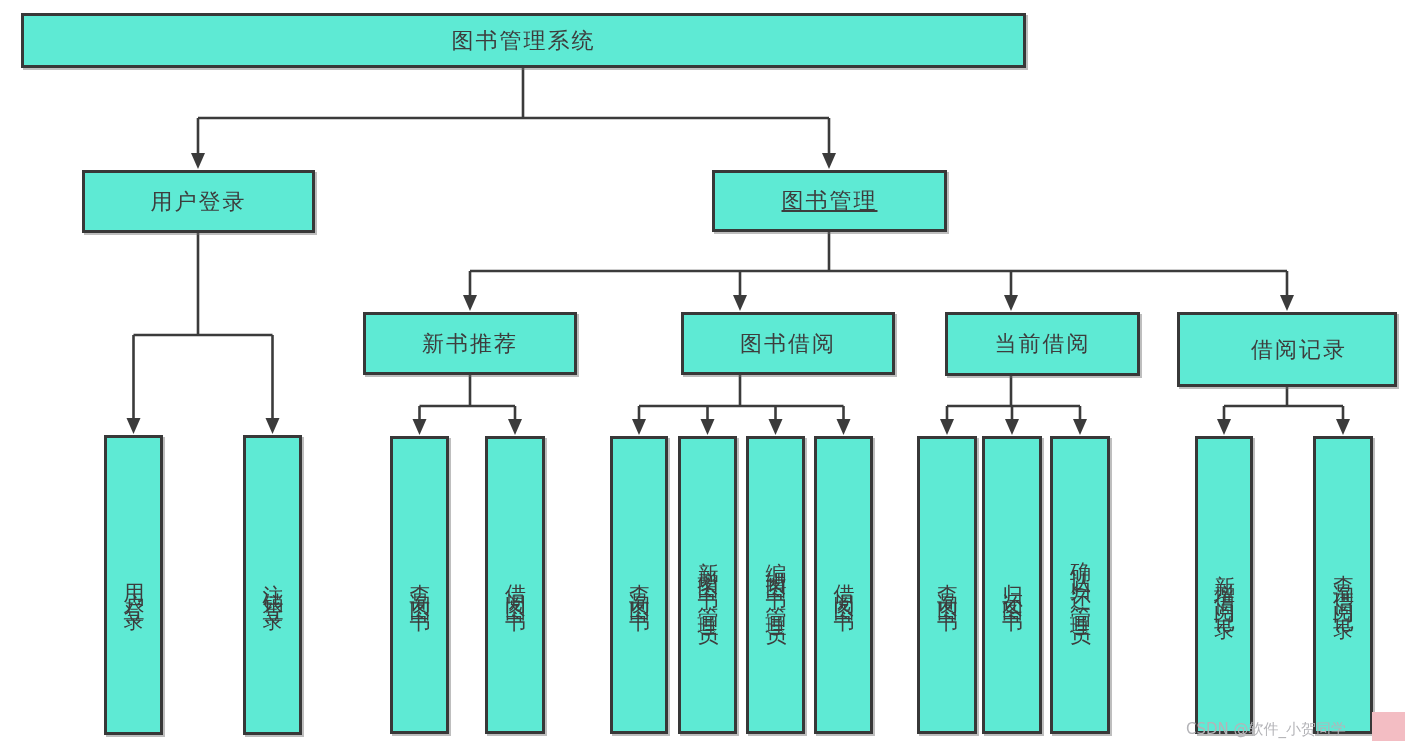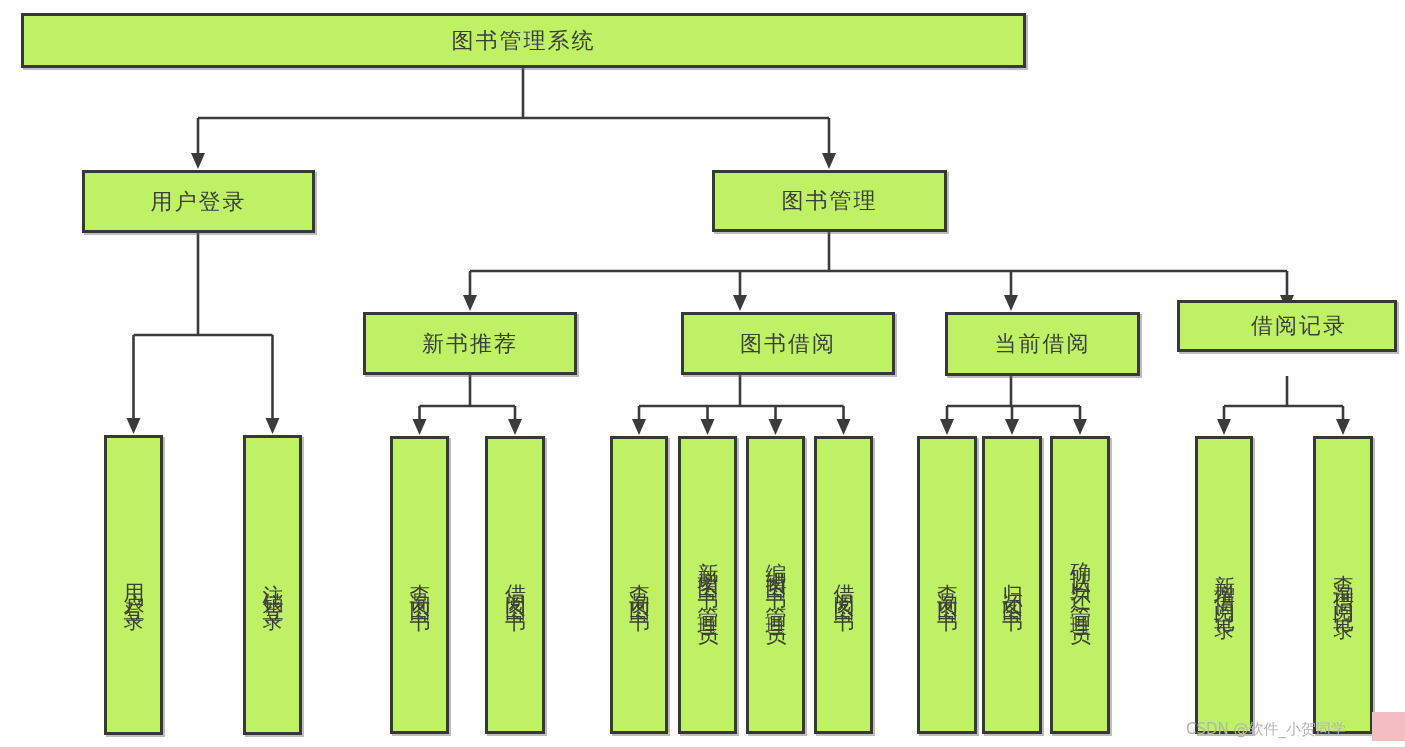--- a/index.html
+++ b/index.html
@@ -5,21 +5,21 @@
   html,body{margin:0;padding:0;background:#ffffff;}
   .canvas{
     position:relative;width:1405px;height:747px;background:#ffffff;overflow:hidden;
     font-family:"DejaVu Sans","Liberation Sans",sans-serif;
   }
   svg.connectors{position:absolute;left:0;top:0;z-index:1;}
   .conn{stroke:var(--line,#3b3b3b);stroke-width:2.6;fill:none;}
   .ahead{fill:var(--line,#3b3b3b);stroke:none;}
   .node{
     position:absolute;box-sizing:border-box;z-index:2;
-    background:#bef264;border:3px solid var(--box-border,#383838);
+    background:#5eead4;border:3px solid var(--box-border,#383838);
     box-shadow:2px 2px 0 0 rgba(110,110,110,0.45);
     display:flex;align-items:center;justify-content:center;
     color:var(--text,#3d3d3d);font-size:22px;letter-spacing:2px;
   }
   .leaf{font-size:21px;letter-spacing:0;}
   .leaf .vtext{
     writing-mode:vertical-rl;text-orientation:mixed;
     letter-spacing:9px;line-height:1.2;
   }
   .watermark{
@@ -106,34 +106,34 @@
     </g>
   </svg>
 
   <div class="node" style="left:21px;top:13px;width:1005px;height:55px;">
     <span>图书管理系统</span>
   </div>
 
   <div class="node" style="left:82px;top:170px;width:233px;height:63px;">
     <span>用户登录</span>
   </div>
-  <div class="node" style="left:712px;top:170px;width:235px;height:62px;">
+  <div class="node" style="left:712px;top:170px;width:235px;height:62px;text-decoration:underline;">
     <span>图书管理</span>
   </div>
 
   <div class="node" style="left:363px;top:312px;width:214px;height:63px;">
     <span>新书推荐</span>
   </div>
   <div class="node" style="left:633px;top:312px;width:214px;height:63px;margin-left:48px;">
     <span>图书借阅</span>
   </div>
   <div class="node" style="left:901px;top:312px;width:195px;height:64px;margin-left:44px;">
     <span>当前借阅</span>
   </div>
-  <div class="node" style="left:1177px;top:300px;width:220px;height:52px;padding-left:24px;">
+  <div class="node" style="left:1177px;top:312px;width:220px;height:75px;padding-left:24px;">
     <span>借阅记录</span>
   </div>
 
   <div class="node leaf" style="left:104px;top:435px;width:59px;height:300px;">
     <span class="vtext">用户登录</span>
   </div>
   <div class="node leaf" style="left:243px;top:435px;width:59px;height:300px;">
     <span class="vtext">注销登录</span>
   </div>
 

